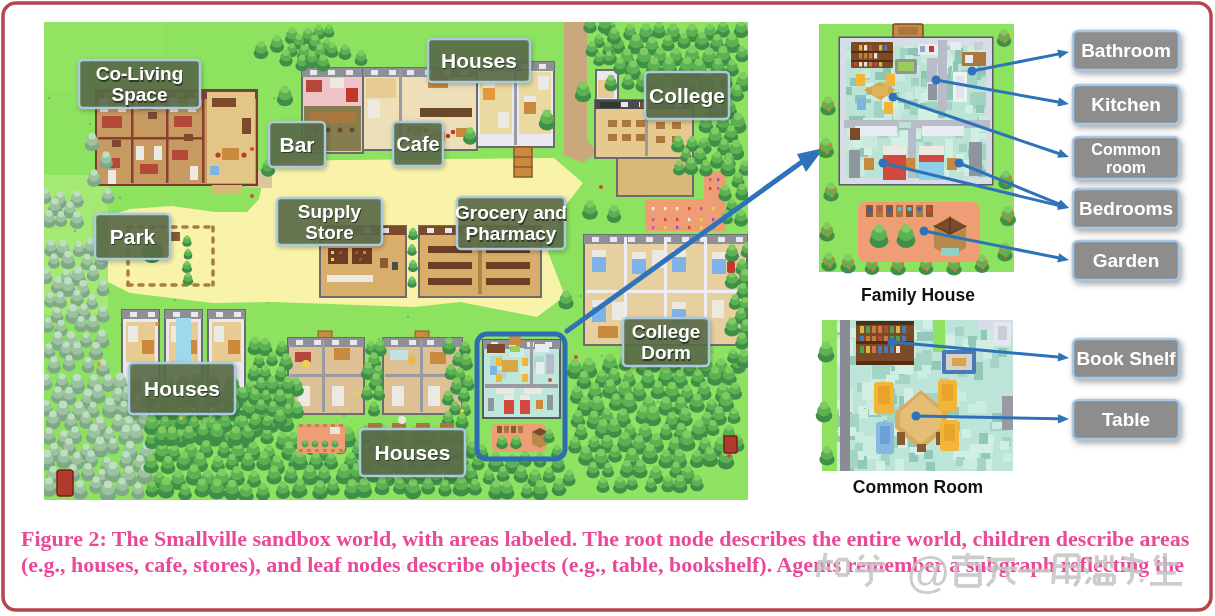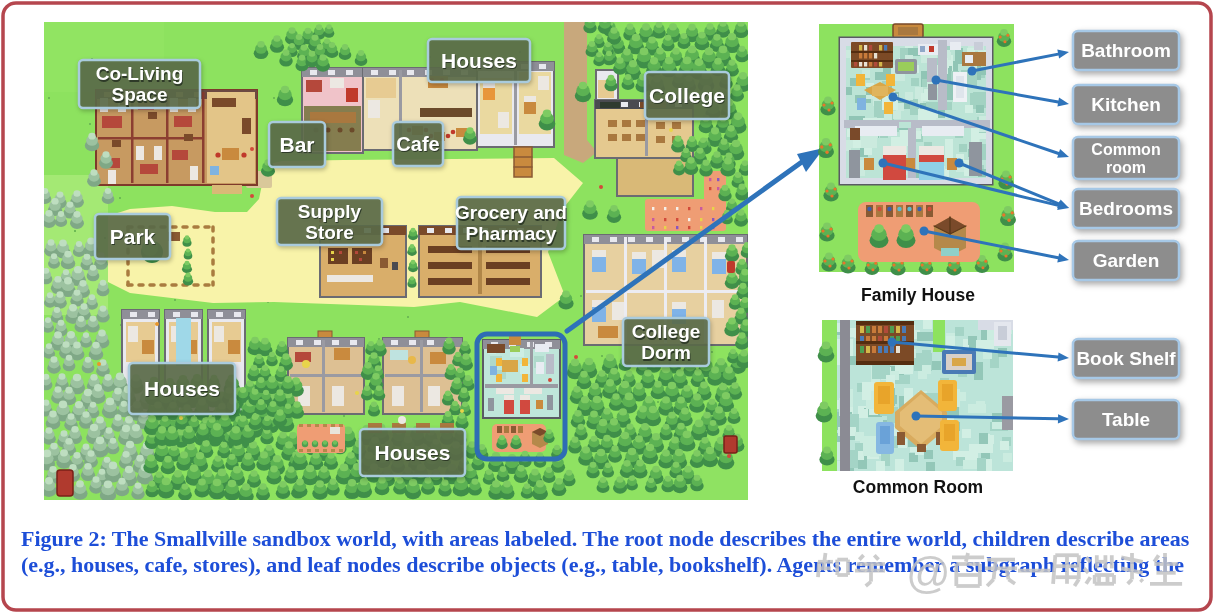--- a/index.html
+++ b/index.html
@@ -1,12 +1,12 @@
 <!DOCTYPE html>
-<html><head><meta charset="utf-8"><style>html,body{margin:0;padding:0;background:#fff;}body{width:1215px;height:616px;position:relative;overflow:hidden;font-family:"Liberation Sans",sans-serif;}.cap{position:absolute;left:21px;top:526px;width:1192px;font-family:"Liberation Serif",serif;font-weight:bold;font-size:22px;line-height:26px;color:#1d4ed8;}</style></head><body>
+<html><head><meta charset="utf-8"><style>html,body{margin:0;padding:0;background:#fff;}body{width:1215px;height:616px;position:relative;overflow:hidden;font-family:"Liberation Sans",sans-serif;}.cap{position:absolute;left:21px;top:526px;width:1192px;font-family:"Liberation Serif",serif;font-weight:bold;font-size:22px;line-height:26px;color:#ec4899;}</style></head><body>
 <svg width="1215" height="616" viewBox="0 0 1215 616" style="position:absolute;left:0;top:0">
 <defs>
       <g id="tr">
         <ellipse cx="0" cy="3.5" rx="7.6" ry="6" fill="#3f8f49"></ellipse>
         <ellipse cx="0" cy="-1.5" rx="6.2" ry="5.4" fill="#5cb253"></ellipse>
         <ellipse cx="0" cy="-6" rx="3.9" ry="3.5" fill="#7ecb62"></ellipse>
       </g>
       <g id="ftr">
         <ellipse cx="0" cy="3.5" rx="7.6" ry="6" fill="#3f8f49"></ellipse>
         <ellipse cx="0" cy="-1.5" rx="6.2" ry="5.4" fill="#5cb253"></ellipse>

